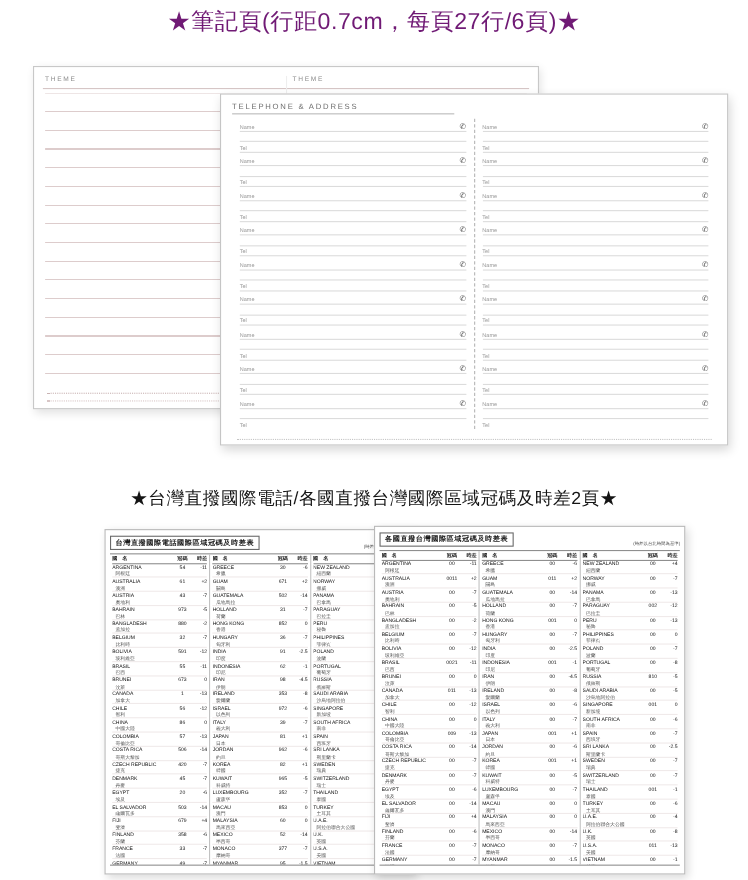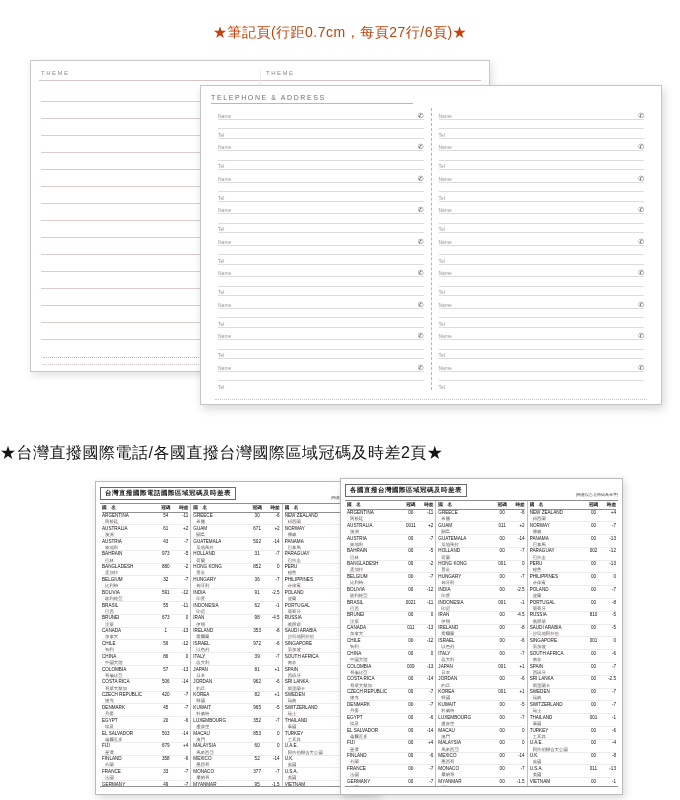--- a/index.html
+++ b/index.html
@@ -5,22 +5,22 @@
   * { margin:0; padding:0; box-sizing:border-box; }
   html,body { background:#fff; }
   body {
     width:680px; height:800px; position:relative; overflow:hidden;
     font-family:"Liberation Sans", sans-serif; color:#111;
   }
   .canvas { position:absolute; inset:0; background:#fff; }
 
   
   .title-block { position:absolute; top:8px; left:0; right:0; text-align:center; }
-  .title-line { font-size:14px; line-height:23px; color:#c2410c; letter-spacing:.5px;margin-top:13px; }
-  .title-mid { position:absolute; top:443px; left:0; right:0; 
+  .title-line { font-size:21px; line-height:23px; color:#701a75; letter-spacing:.5px; }
+  .title-mid { position:absolute; top:443px; left:0; right:0; text-align:center;
                font-size:16px; color:#141414; letter-spacing:.5px; }
 
   
   .notes-page {
     position:absolute; left:30px; top:60px; width:460px; height:312px;
     background:#fff; border:1px solid #c8c8c8; box-shadow:2px 3px 8px rgba(0,0,0,.12); z-index:1;
   }
   .theme-row { position:absolute; left:8px; right:8px; top:6px; height:14px;
                border-bottom:1px solid #d6c6c6; }
   .theme-label { position:absolute; top:3px; font-size:6px; letter-spacing:1.5px; color:#8d8d8d; }

